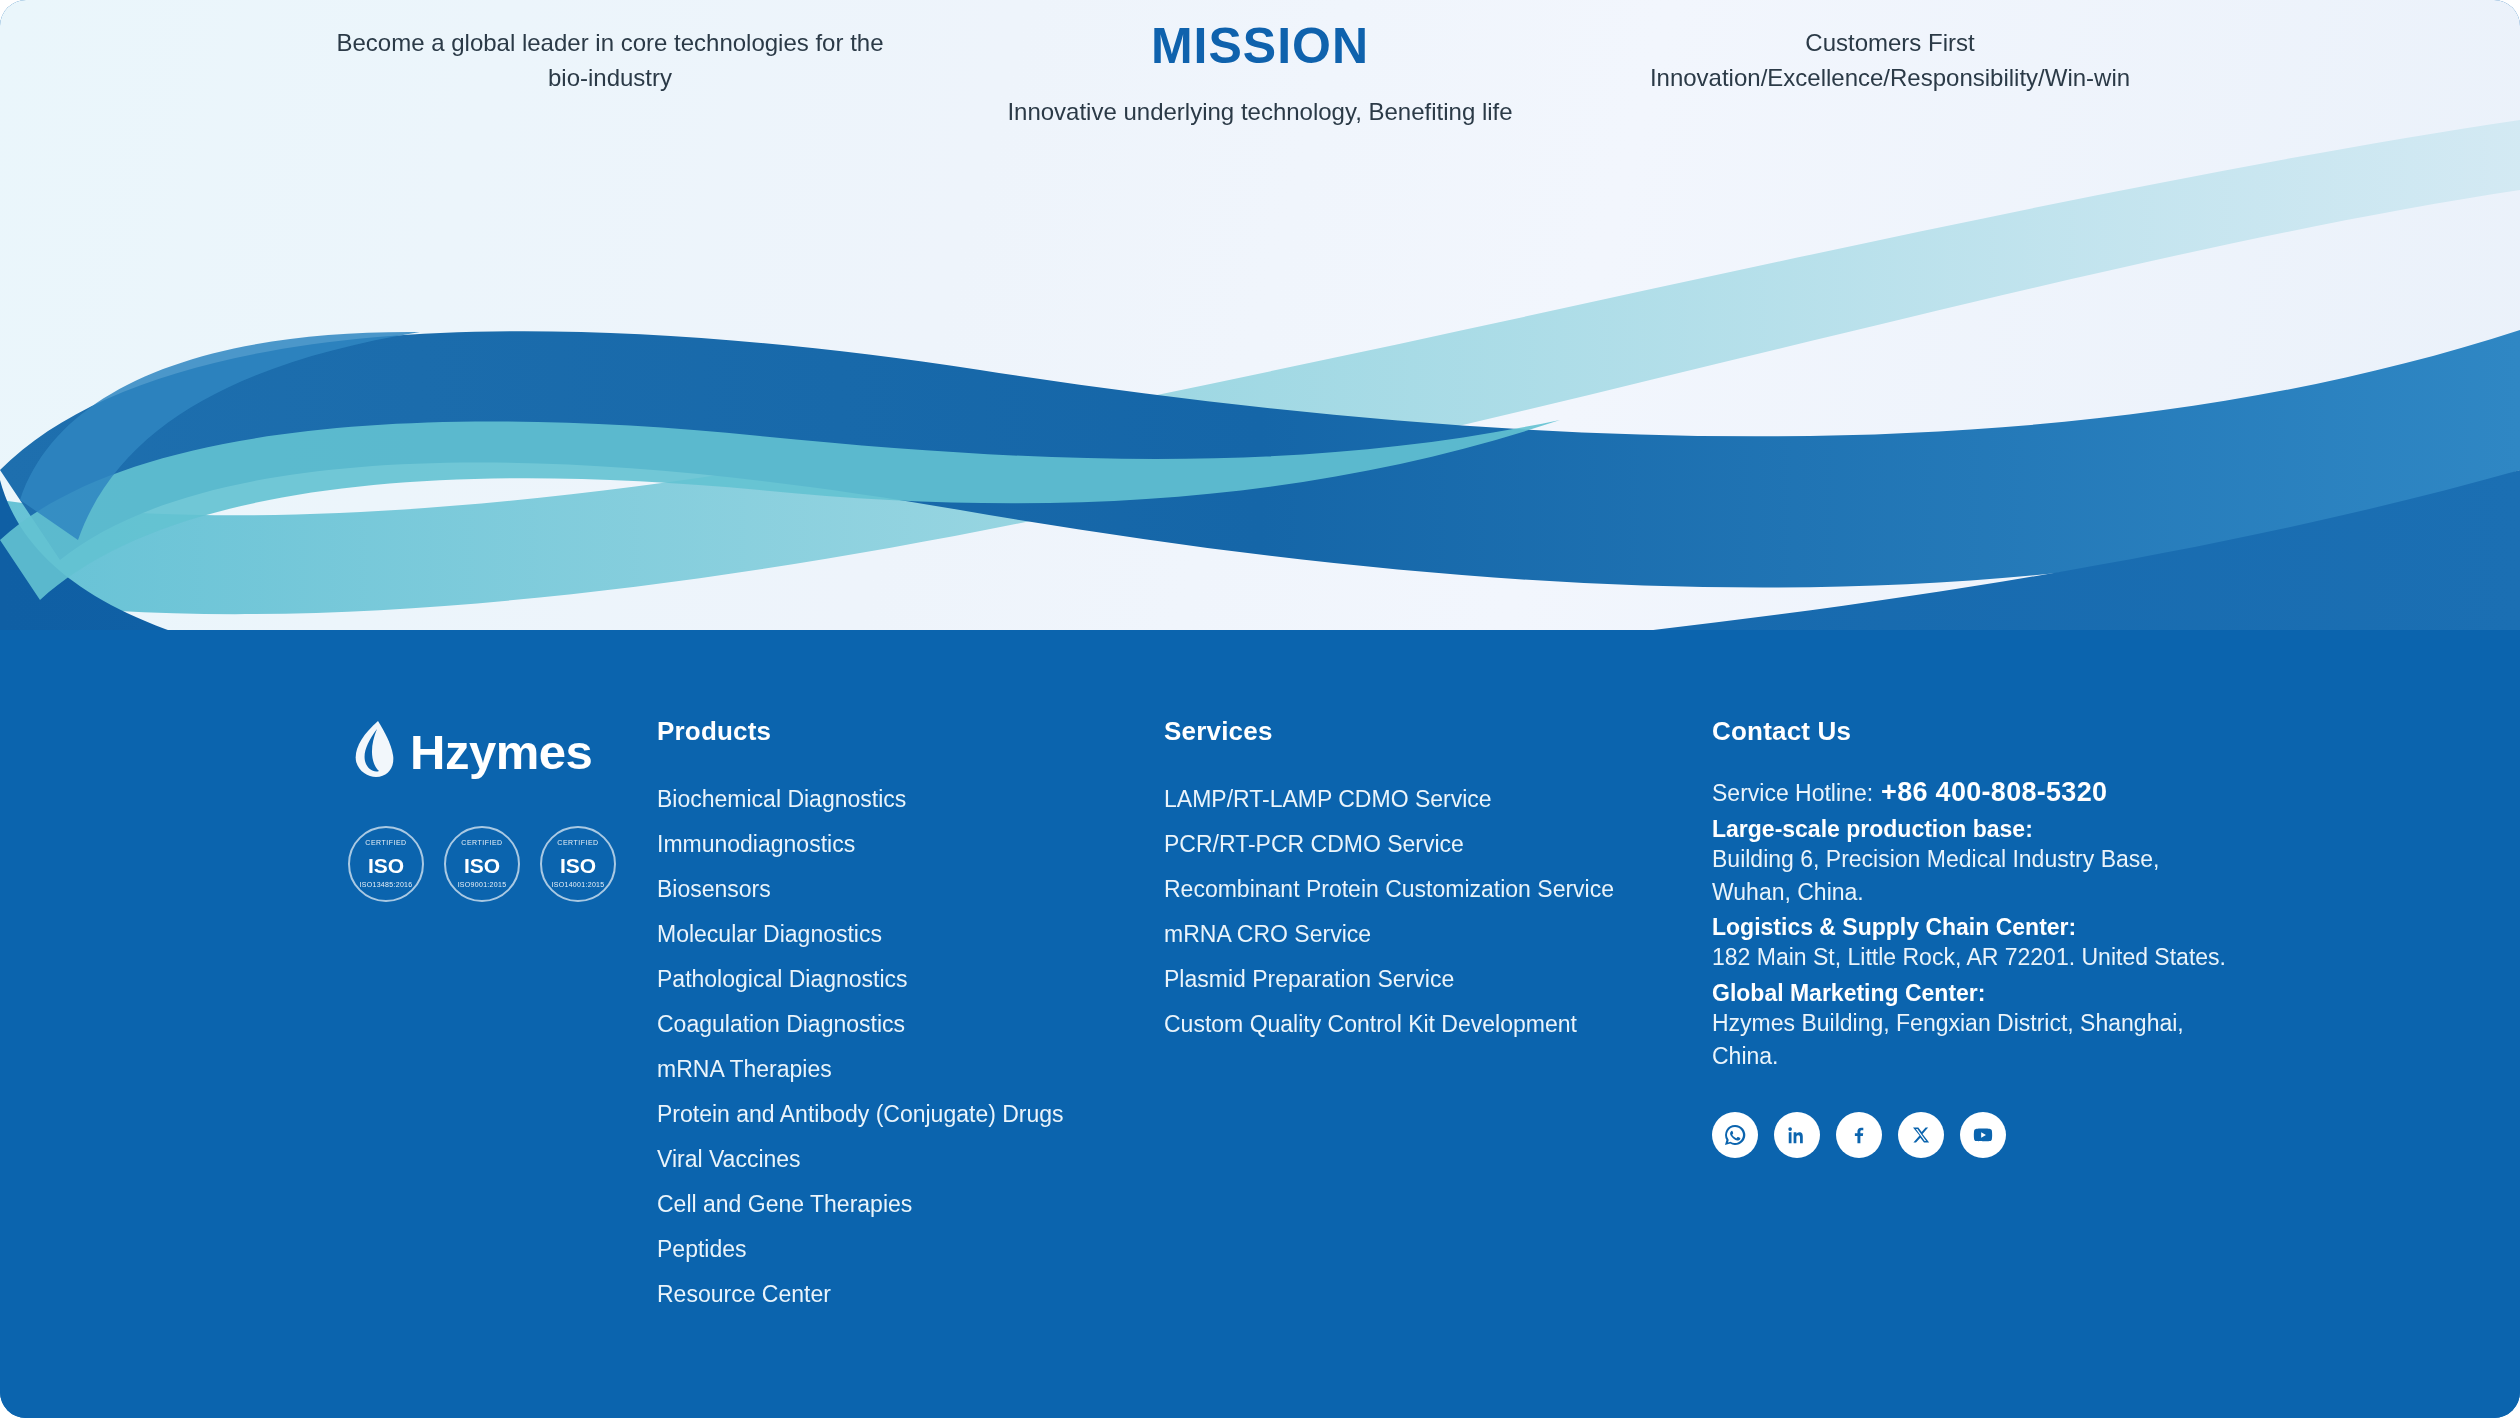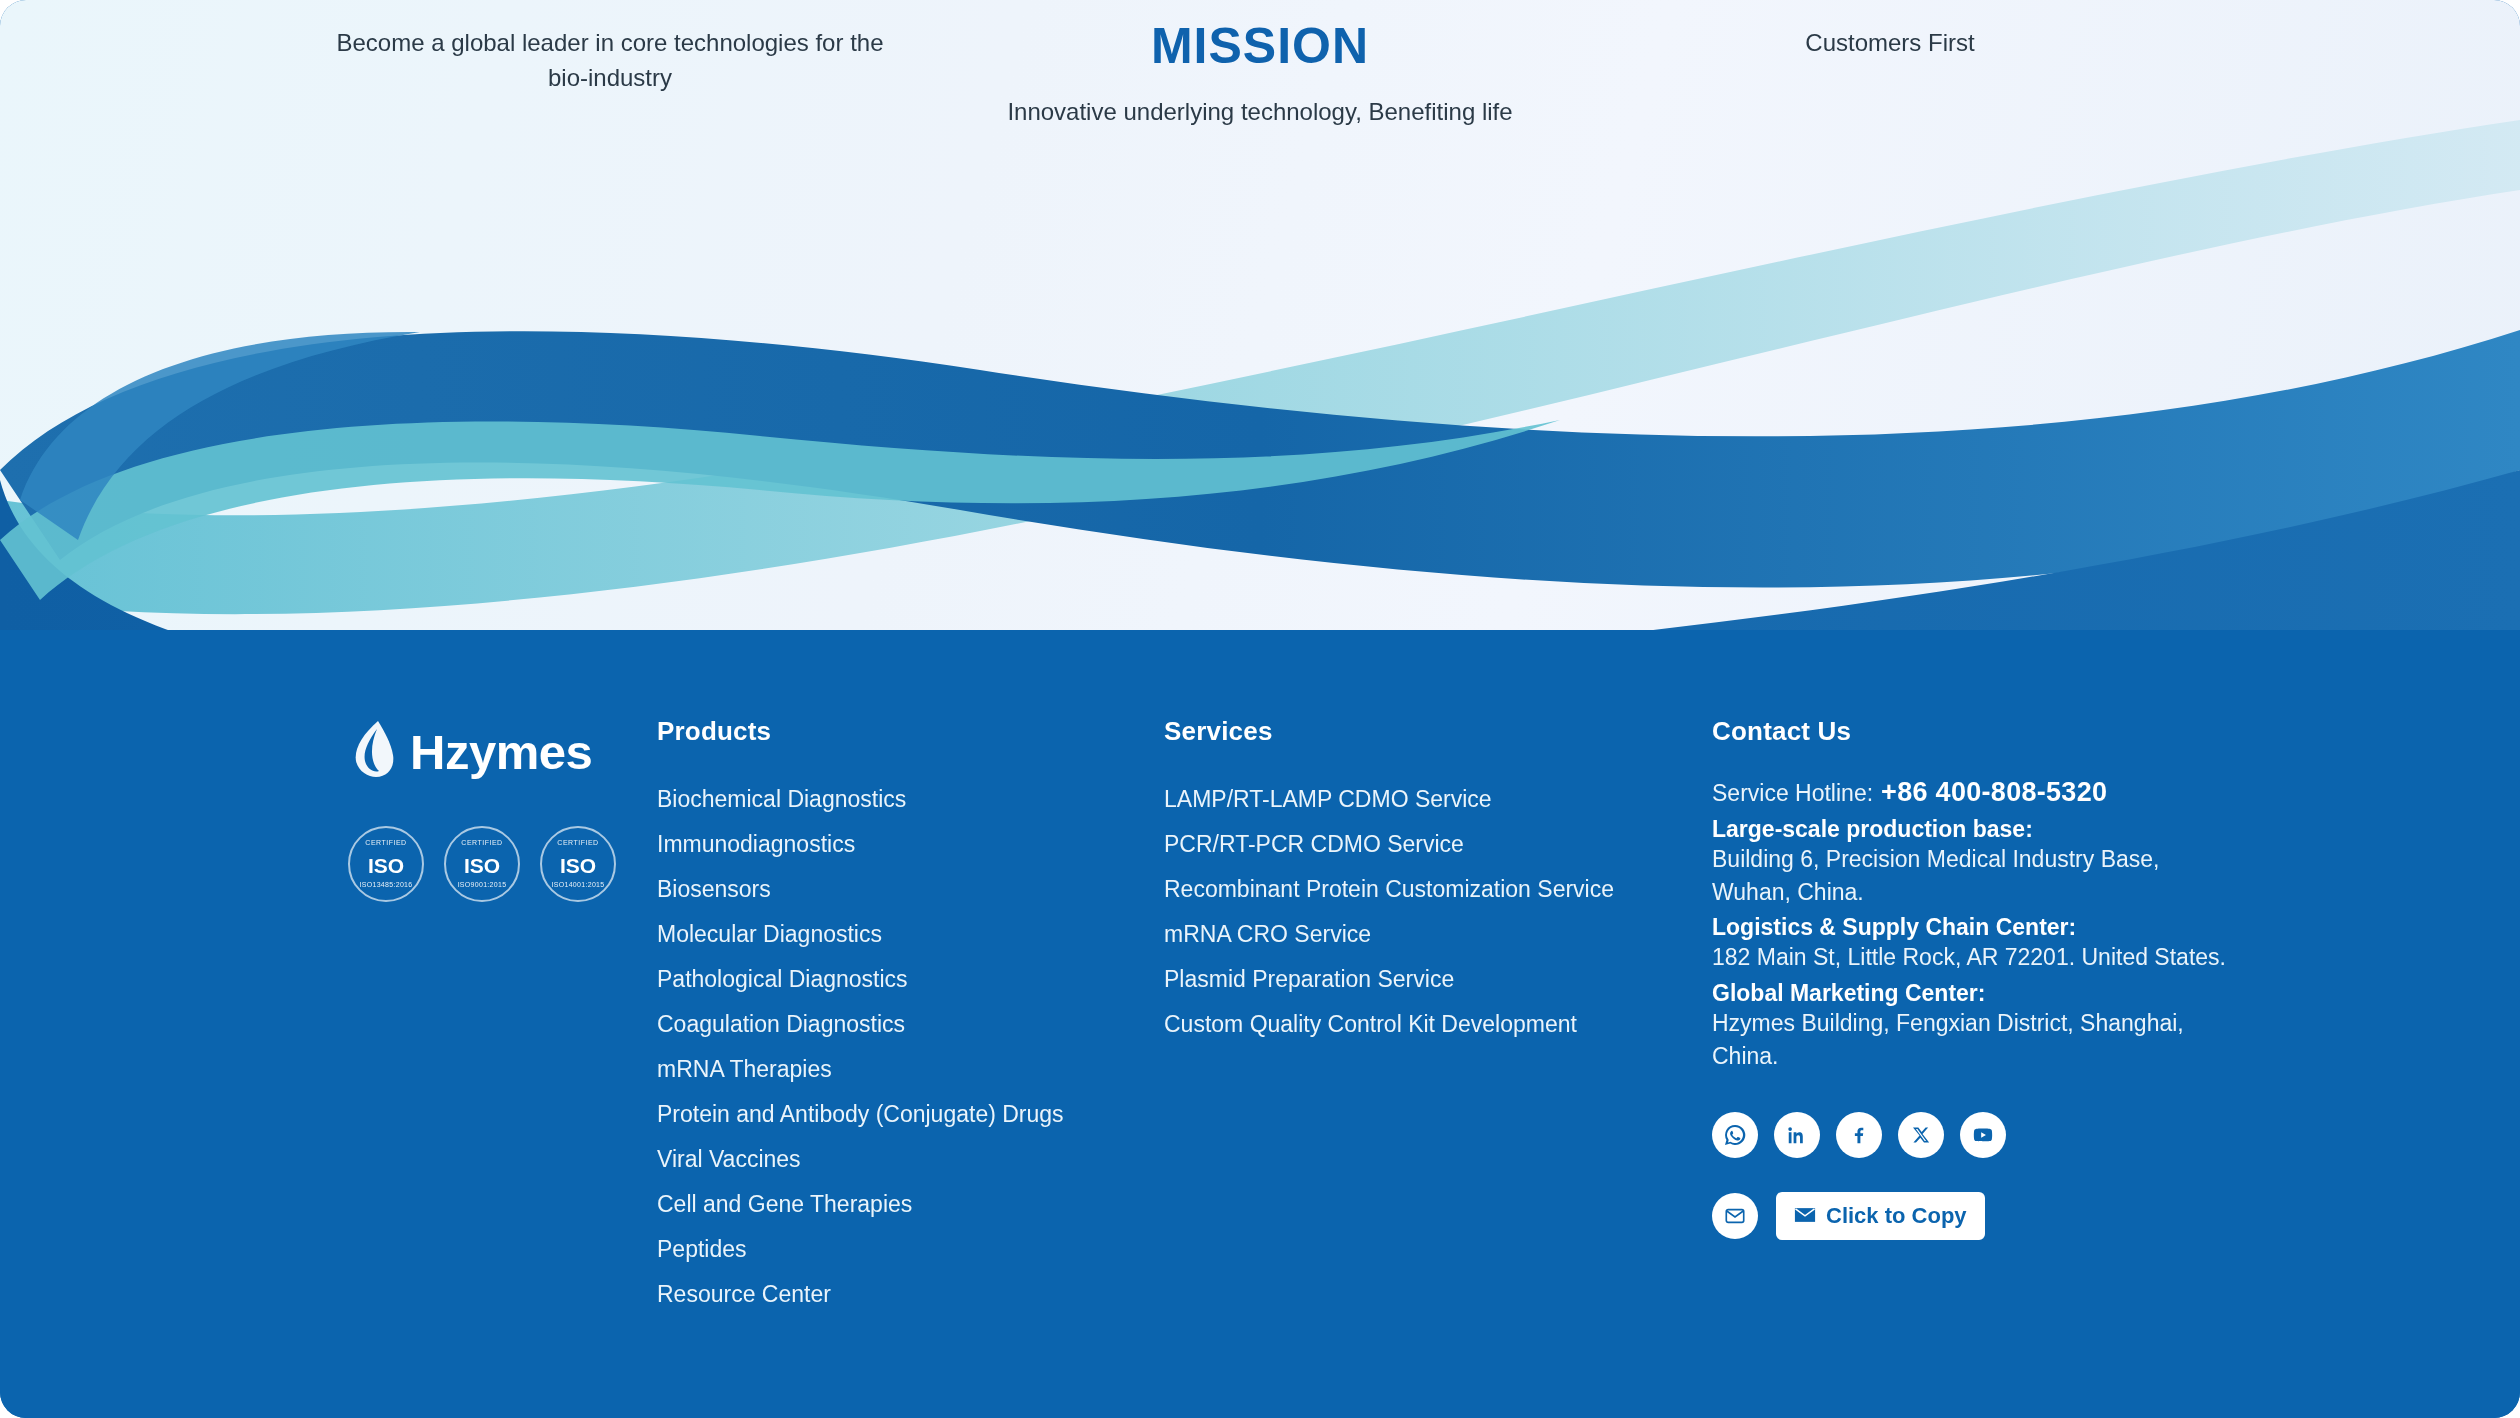--- a/index.html
+++ b/index.html
@@ -268,20 +268,21 @@
     </div>
 
     <div class="vision-text">
       <div class="vision-col vision-left">Become a global leader in core technologies for the bio-industry</div>
       <div class="vision-col vision-mid">
         <div class="mission-title">MISSION</div>
         <div class="mission-sub">Innovative underlying technology, Benefiting life</div>
       </div>
       <div class="vision-col vision-right">
         <div>Customers First</div>
+        <div>Innovation/Excellence/Responsibility/Win-win</div>
       </div>
     </div>
   </div>
 
   <div class="footer">
     <div class="footer-inner">
 
       <div class="brand-block">
         <div class="brand-logo">
           <span>
@@ -376,35 +377,18 @@
               <path d="M17.5 3h3.1l-6.8 7.8L21.8 21h-6.2l-4.4-5.8L6 21H2.9l7.3-8.3L2.4 3h6.4l4 5.3L17.5 3zm-1.1 16.1h1.7L7.7 4.8H5.9l10.5 14.3z"></path>
             </svg>
           </div>
           <div class="social">
             <svg width="22" height="22" viewBox="0 0 24 24" fill="#0b64ae">
               <path d="M21.6 7.2c-.2-.9-.9-1.6-1.8-1.8C18.2 5 12 5 12 5s-6.2 0-7.8.4c-.9.2-1.6.9-1.8 1.8C2 8.8 2 12 2 12s0 3.2.4 4.8c.2.9.9 1.6 1.8 1.8C5.8 19 12 19 12 19s6.2 0 7.8-.4c.9-.2 1.6-.9 1.8-1.8.4-1.6.4-4.8.4-4.8s0-3.2-.4-4.8zM10 15V9l5.2 3L10 15z"></path>
             </svg>
           </div>
         </div>
 
-        <div class="action-row">
-          <div class="social">
-            <svg width="22" height="22" viewBox="0 0 24 24" fill="none" stroke="#0b64ae" stroke-width="1.8">
-              <rect x="2.5" y="5" width="19" height="14" rx="2"></rect>
-              <path d="M3 6.5l9 6.5 9-6.5"></path>
-            </svg>
-          </div>
-          <button class="copy-btn">
-            <span>
-              <svg width="22" height="16" viewBox="0 0 24 17" fill="#0b64ae">
-                <path d="M1 1h22v15H1z" fill="#0b64ae"></path>
-                <path d="M1.6 1.8L12 9.5 22.4 1.8" stroke="#ffffff" stroke-width="1.6" fill="none"></path>
-              </svg>
-            </span>
-            <span>Click to Copy</span>
-          </button>
-        </div>
       </div>
 
     </div>
   </div>
 
 </div>
 
 </body></html>

